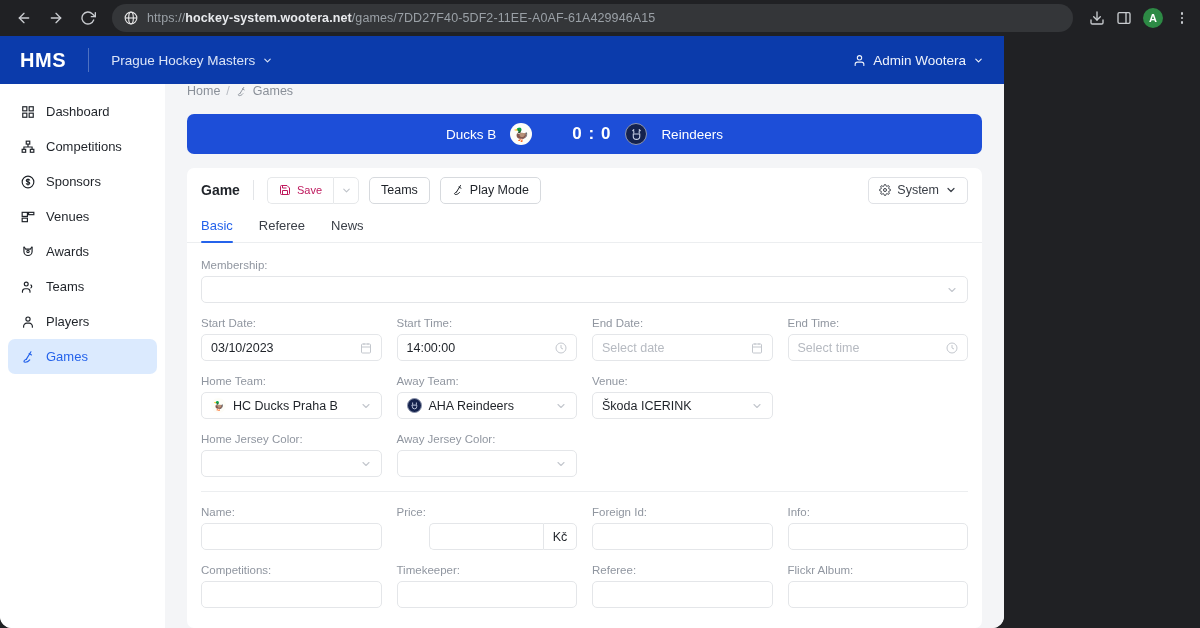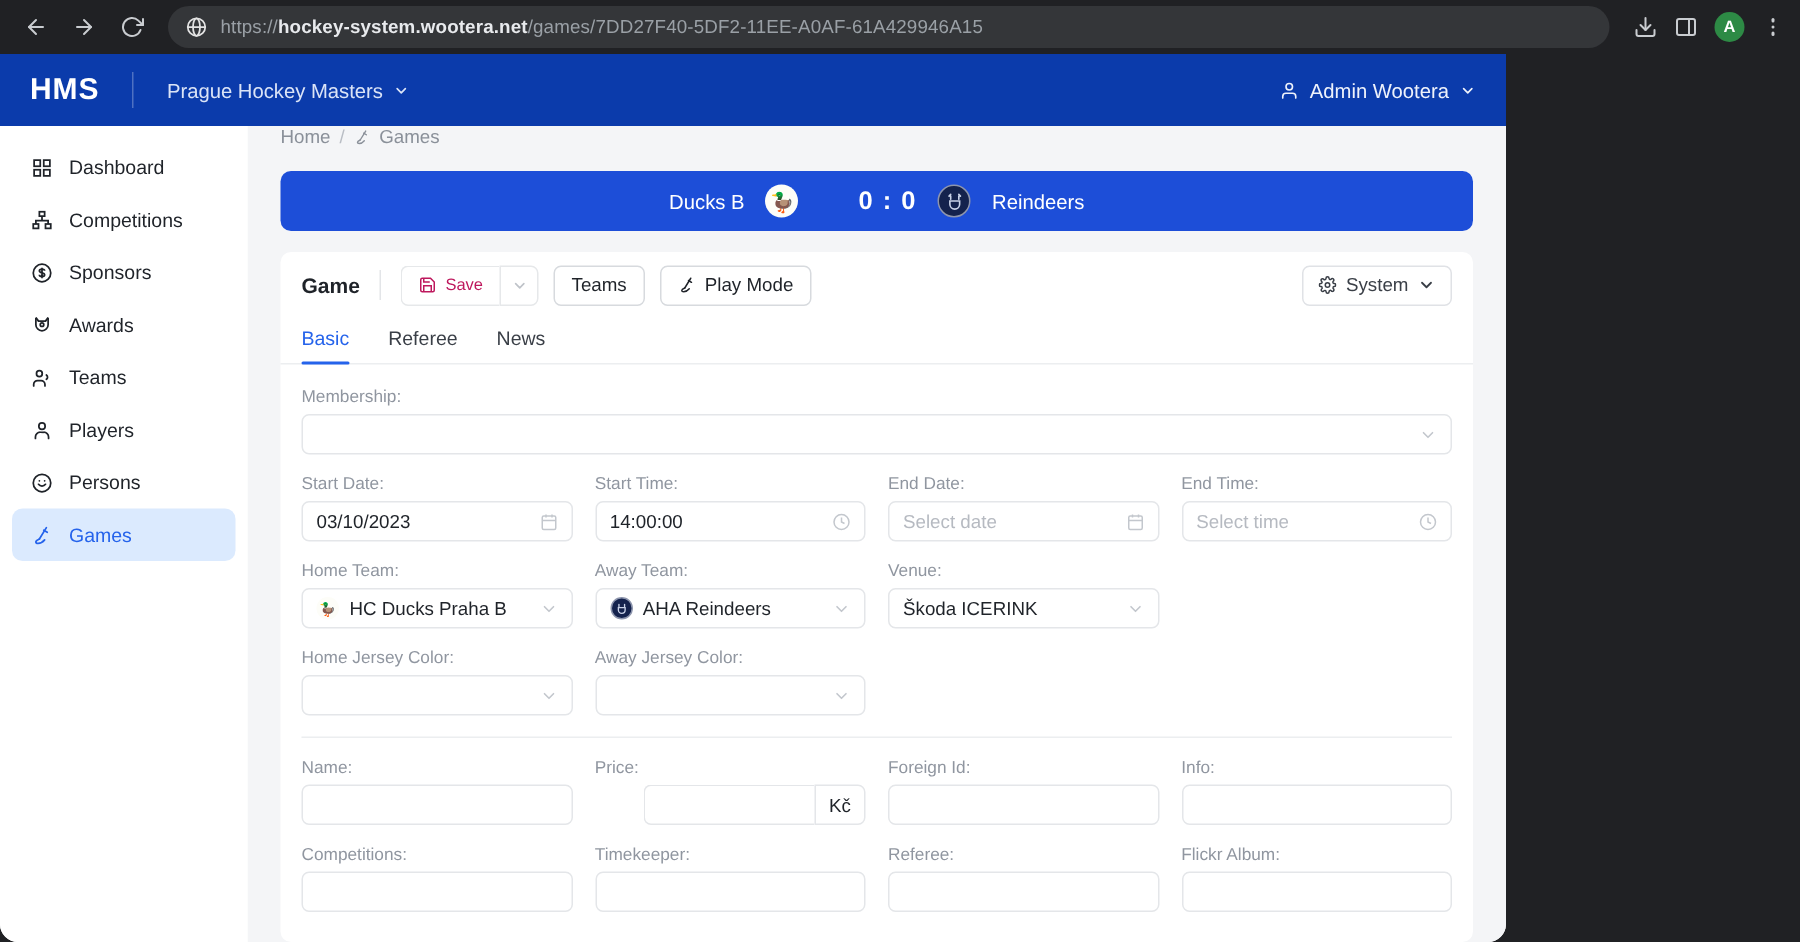--- a/index.html
+++ b/index.html
@@ -267,20 +267,30 @@
           <span class="ico">
               <svg viewBox="0 0 24 24" fill="none" stroke="currentColor" stroke-width="2">
                 <circle cx="12" cy="12" r="10"></circle>
                 <path d="M12 6v12M15 9.5c0-1.4-1.3-2-3-2s-3 .6-3 2 1.3 1.9 3 2.3 3 .9 3 2.3-1.3 2-3 2-3-.6-3-2"></path>
               </svg>
             </span>
           <span>Sponsors</span>
         </div>
         <div class="nav-item">
           <span class="ico">
+              <svg viewBox="0 0 24 24" fill="none" stroke="currentColor" stroke-width="2">
+                <rect x="2" y="4" width="9" height="7"></rect>
+                <rect x="13" y="4" width="9" height="4"></rect>
+                <rect x="2" y="14" width="9" height="6"></rect>
+              </svg>
+            </span>
+          <span>Venues</span>
+        </div>
+        <div class="nav-item">
+          <span class="ico">
               <svg viewBox="0 0 24 24" fill="none" stroke="currentColor" stroke-width="2" stroke-linejoin="round">
                 <path d="M5 3l3 4h8l3-4"></path>
                 <path d="M5 3v8a7 7 0 0 0 14 0V3"></path>
                 <circle cx="12" cy="11" r="2"></circle>
               </svg>
             </span>
           <span>Awards</span>
         </div>
         <div class="nav-item">
           <span class="ico">
@@ -293,30 +303,20 @@
           <span>Teams</span>
         </div>
         <div class="nav-item">
           <span class="ico">
               <svg viewBox="0 0 24 24" fill="none" stroke="currentColor" stroke-width="2" stroke-linecap="round">
                 <circle cx="12" cy="7" r="3.6"></circle>
                 <path d="M4.5 21v-1.6A5.4 5.4 0 0 1 10 14h4a5.4 5.4 0 0 1 5.5 5.4V21"></path>
               </svg>
             </span>
           <span>Players</span>
-        </div>
-        <div class="nav-item">
-          <span class="ico">
-              <svg viewBox="0 0 24 24" fill="none" stroke="currentColor" stroke-width="2" stroke-linecap="round">
-                <circle cx="12" cy="12" r="10"></circle>
-                <path d="M8 13.5s1.5 2 4 2 4-2 4-2"></path>
-                <path d="M9 9.5h.01M15 9.5h.01"></path>
-              </svg>
-            </span>
-          <span>Persons</span>
         </div>
         <div class="nav-item active">
           <span class="ico">
               <svg viewBox="0 0 24 24" fill="none" stroke="currentColor" stroke-width="2" stroke-linecap="round" stroke-linejoin="round">
                 <path d="M17 3l-8 13"></path>
                 <path d="M9 16c-2.3 1-4 2.2-4 3.3 0 1 1.1 1.7 2.6 1.7 2.6 0 5.4-1.6 7.4-4"></path>
                 <path d="M14 6l4 2.4"></path>
               </svg>
             </span>
           <span>Games</span>

